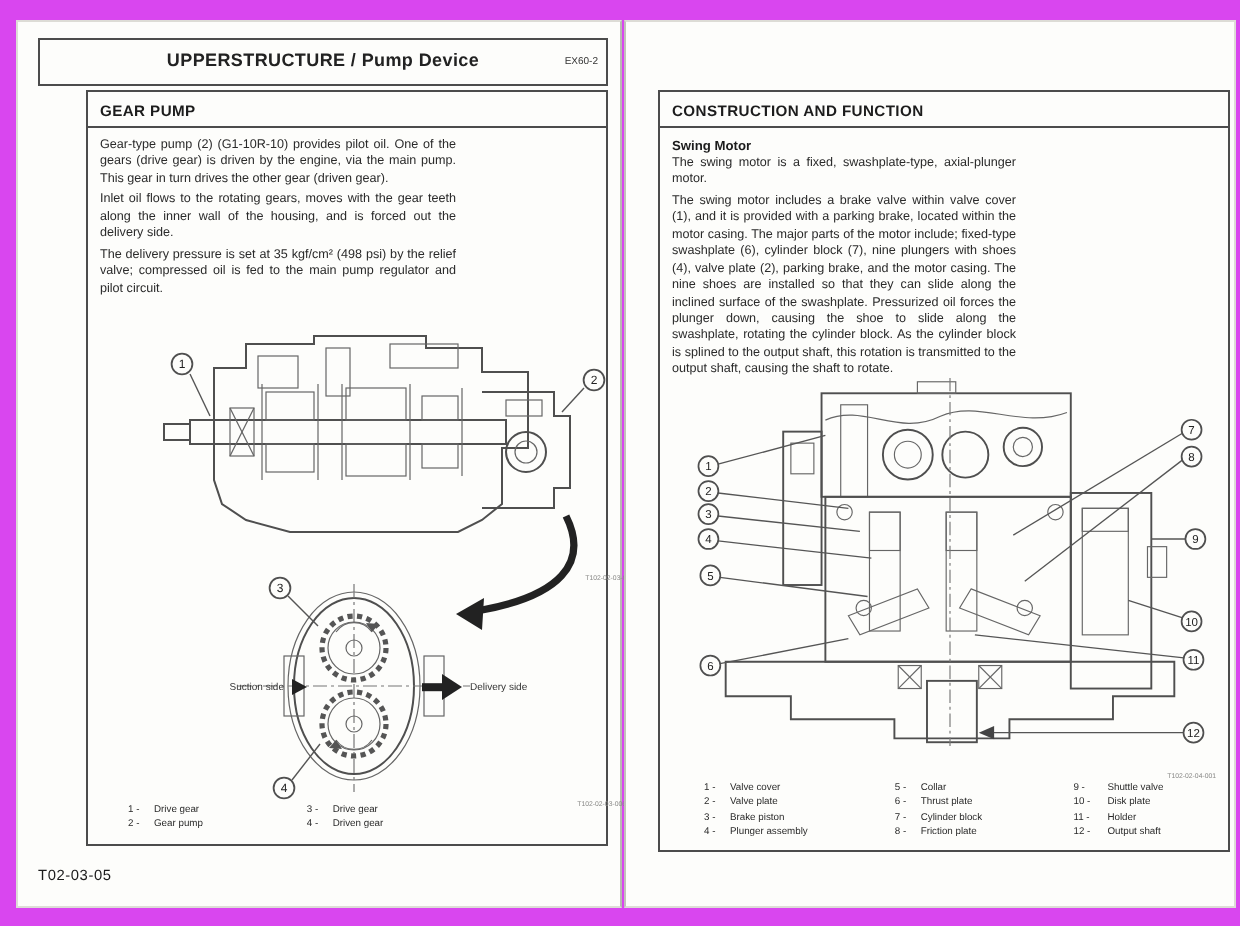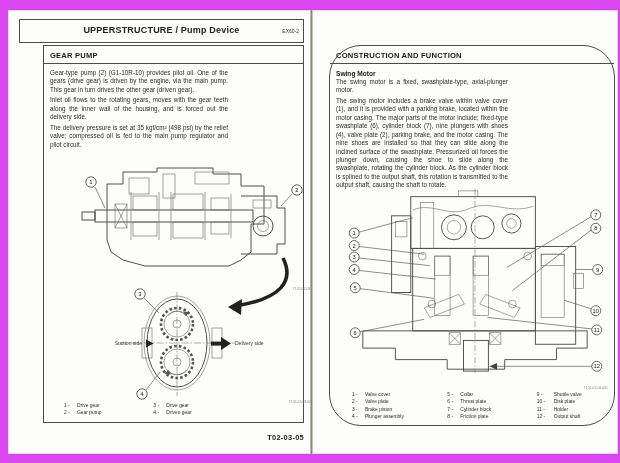--- a/index.html
+++ b/index.html
@@ -7,32 +7,32 @@
   .page{position:absolute;top:10px;height:442px;background:#fdfdfb;border:1px solid #dddcd6;}
   .page.left{left:8px;width:301px;border-right:1px solid #b9b8b2;}
   .page.right{left:312px;width:304px;border-left:1px solid #c2c1bb;}
   .hdr{position:absolute;top:8px;height:22px;border:1.5px solid #4c4c4c;background:#fdfdfb;}
   .page.left .hdr{left:10px;right:6px;}
   .page.right .hdr{left:16px;right:3px;}
   .hdr-title{position:absolute;left:0;right:0;top:5px;text-align:center;font-weight:bold;font-size:9px;color:#222;letter-spacing:.2px;}
   .hdr-model{position:absolute;right:4px;top:8px;font-size:5px;color:#333;}
   .content{position:absolute;top:34px;border:1.5px solid #4c4c4c;background:#fdfdfb;}
   .page.left .content{left:10px;right:6px;bottom:30px;margin-left:24px;}
-  .page.right .content{left:16px;right:2px;bottom:27px;border-radius:32px;}
+  .page.right .content{left:16px;right:2px;bottom:27px;}
   .sect{font-weight:bold;font-size:7.6px;color:#1c1c1c;padding:5px 6px 3px 6px;border-bottom:1px solid #4c4c4c;letter-spacing:.2px;}
   .bodytext{padding:5px 6px 0 6px;}
   .bodytext p{margin:0 0 2px 0;width:178px;font-size:6.3px;line-height:1.34;color:#2a2a2a;text-align:justify;}
   .subhead{font-weight:bold;font-size:6.6px;color:#1c1c1c;margin:1px 0 1px 0;}
   .figsvg{position:absolute;}
   .fig-code{position:absolute;font-size:3.4px;color:#8a8a88;}
   .legend{position:absolute;font-size:4.9px;color:#2a2a2a;}
   .lcol{display:inline-block;vertical-align:top;}
   .litem{white-space:nowrap;line-height:7.2px;}
   .ln{display:inline-block;min-width:13px;}
-  .footer{position:absolute;bottom:11px;text-align:right;font-weight:bold;font-size:7.4px;color:#1c1c1c;letter-spacing:.3px;margin-top:41px;}
+  .footer{position:absolute;bottom:11px;text-align:left;font-weight:normal;font-size:7.4px;color:#1c1c1c;letter-spacing:.3px;margin-top:41px;}
   .page.left .footer{left:10px;right:6px;}
   .page.right .footer{left:16px;right:3px;}
   
   .ol{fill:none;stroke:#4f4f4f;stroke-width:1;}
   .thin{fill:none;stroke:#666;stroke-width:.6;}
   .cl{stroke:#555;stroke-width:.7;fill:none;}
   .cc{fill:#fdfdfb;stroke:#4f4f4f;stroke-width:.9;}
   .ct{font-family:"Liberation Sans",sans-serif;font-size:6px;fill:#222;text-anchor:middle;}
   .lab{font-family:"Liberation Sans",sans-serif;font-size:5px;fill:#333;}
   .code{font-family:"Liberation Sans",sans-serif;font-size:3.4px;fill:#8a8a88;text-anchor:end;}

